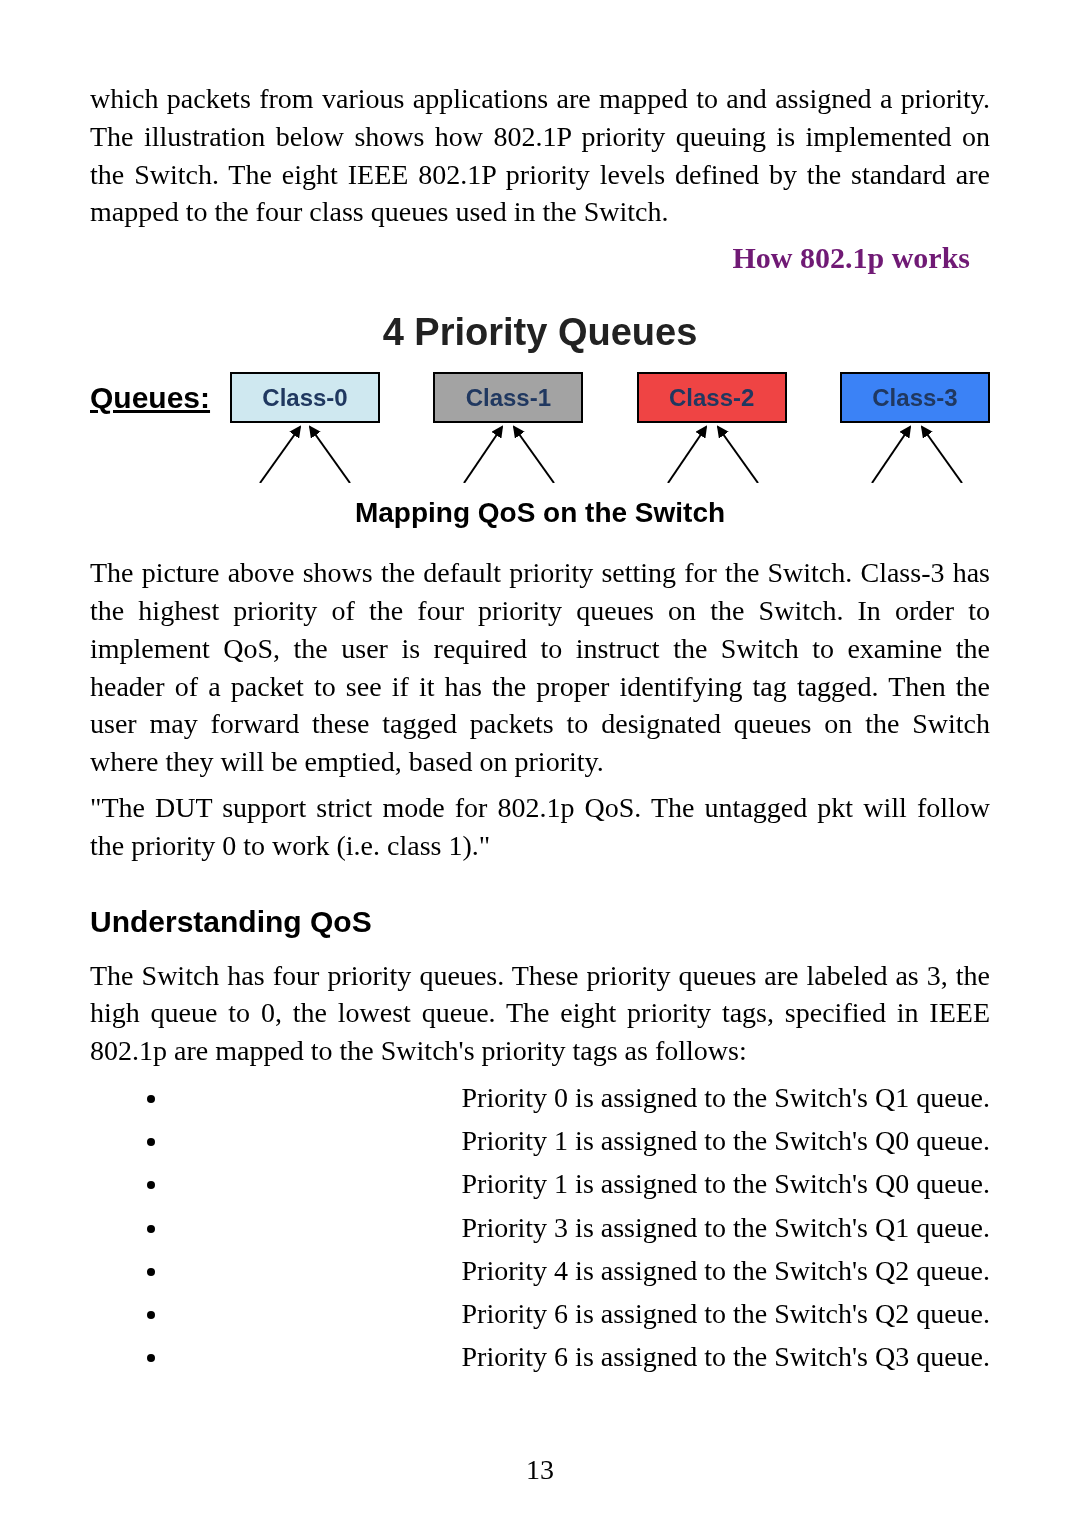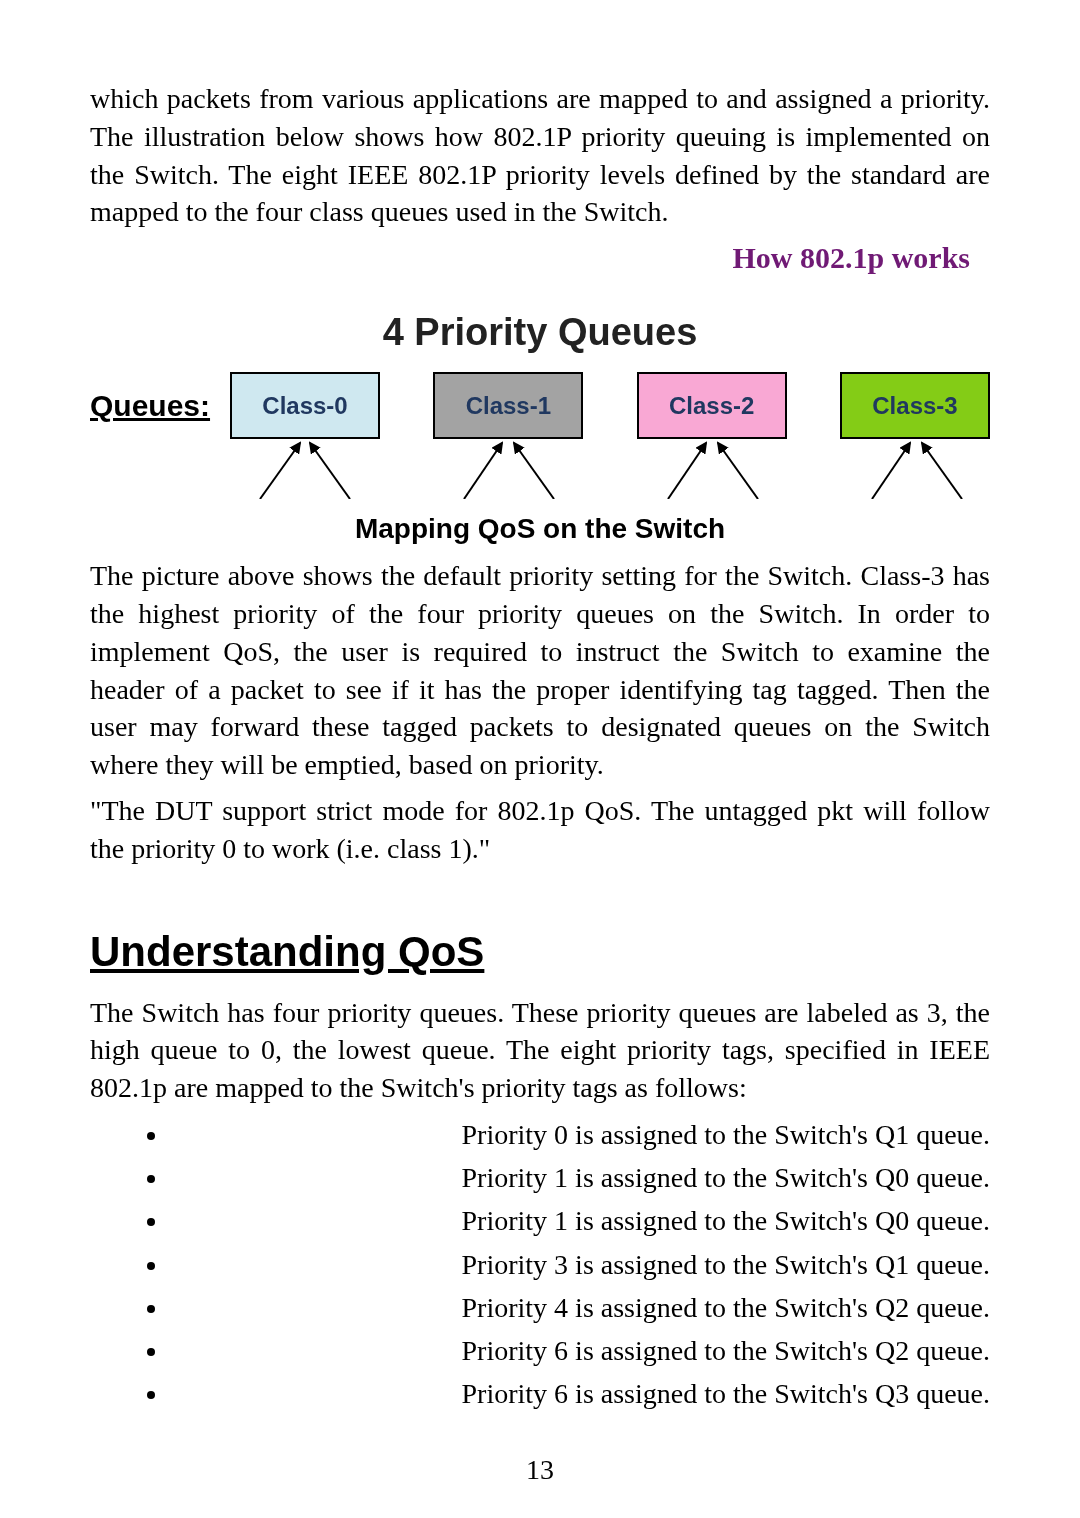--- a/index.html
+++ b/index.html
@@ -14,24 +14,23 @@
   }
   .para {
     font-size: 28px;
     line-height: 1.35;
     text-align: justify;
     margin-bottom: 8px;
   }
   .section-header {
     font-family: Arial, Helvetica, sans-serif;
     font-weight: bold;
-    font-size: 42px;
-    margin-top: 60px;
+    font-size: 30px;
+    margin-top: 40px;
     margin-bottom: 18px;
-    text-decoration: underline;
   }
   .bullet-list {
     list-style: disc;
     padding-left: 80px;
     font-size: 28px;
   }
   .bullet-list li {
     margin: 4px 0;
     padding-left: 10px;
     line-height: 1.4;
@@ -84,34 +83,34 @@
     text-align: left;
   }
   .queue-boxes {
     flex: 1;
     display: flex;
     justify-content: space-between;
     padding: 0 0 0 0;
   }
   .class-box {
     width: 150px;
-    height: 67px;
+    height: 51px;
     border: 2px solid #000;
     display: flex;
     align-items: center;
     justify-content: center;
     font-family: Arial, Helvetica, sans-serif;
     font-weight: bold;
     font-size: 24px;
     color: #203860;
   }
   .c0 { background: #cfe8f0; }
   .c1 { background: #a3a3a3; }
-  .c2 { background: #f9a8d4; }
-  .c3 { background: #84cc16; }
+  .c2 { background: #ef4444; }
+  .c3 { background: #3b82f6; }
 
   .priority-grid {
     flex: 1;
     display: flex;
     justify-content: space-between;
   }
   .prio-pair {
     width: 150px;
     display: flex;
     justify-content: space-between;
@@ -137,21 +136,21 @@
   .arrow-layer svg {
     position: absolute;
     top: 0; left: 0;
     width: 100%; height: 100%;
   }
   .caption {
     font-family: Arial, Helvetica, sans-serif;
     font-weight: bold;
     font-size: 28px;
     text-align: center;
-    margin: 6px 0 12px 0;
+    margin: 6px 0 25px 0;
   }
 </style>
 </head>
 <body>
 
 <p class="para">which packets from various applications are mapped to and assigned a priority. The illustration below shows how 802.1P priority queuing is implemented on the Switch. The eight IEEE 802.1P priority levels defined by the standard are mapped to the four class queues used in the Switch.</p>
 
 <div class="diagram">
   <div class="how-label">How 802.1p works</div>
   <div class="four-pq">4 Priority Queues</div>

